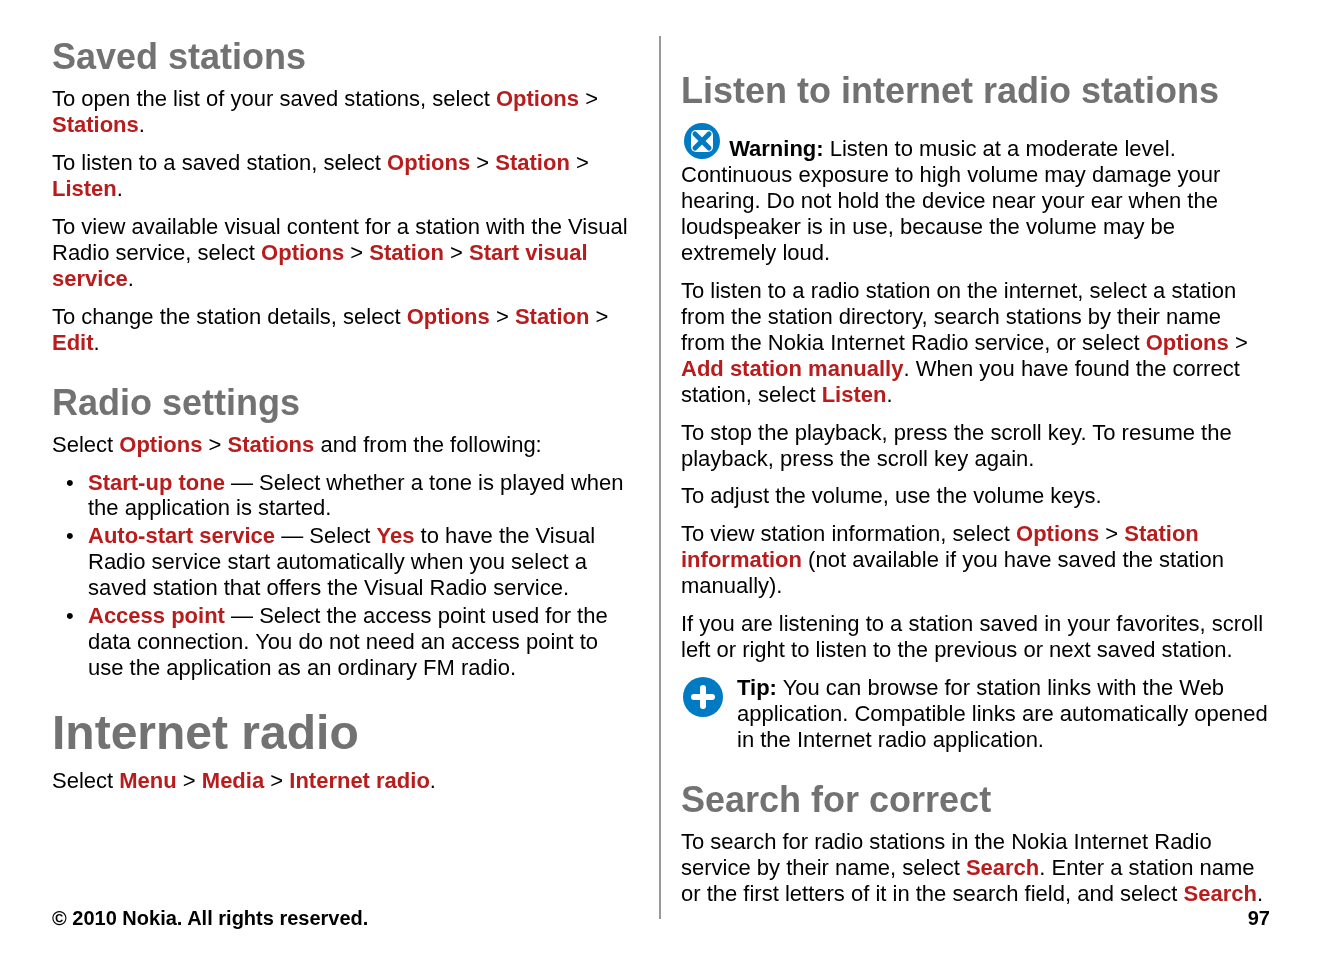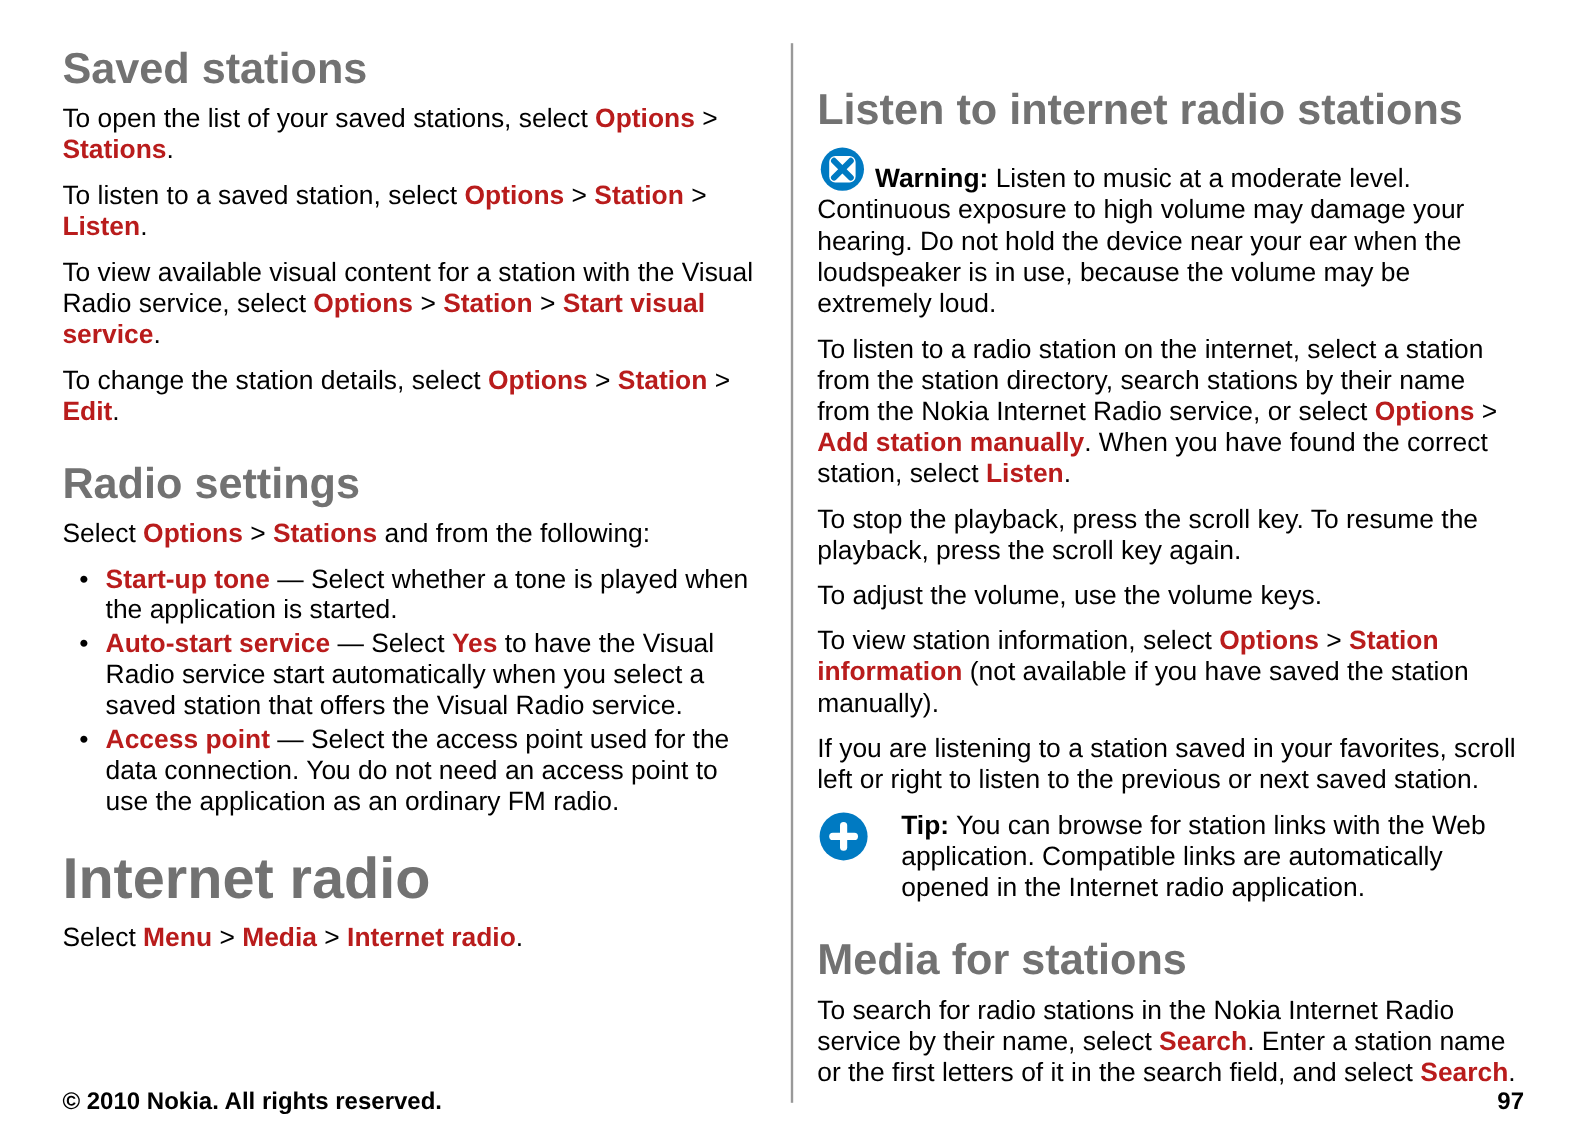--- a/index.html
+++ b/index.html
@@ -84,21 +84,21 @@
   .warn-icon svg, .tip-icon svg {
     display: block;
   }
   .warning-block {
     font-size: 22px;
     line-height: 1.18;
   }
   .tip-row {
     display: flex;
     align-items: flex-start;
-    gap: 26px;
+    gap: 12px;
     margin-top: 6px;
   }
   .tip-row .tip-text {
     font-size: 22px;
     line-height: 1.18;
   }
   .footer {
     position: absolute;
     bottom: 24px;
     left: 52px;
@@ -231,21 +231,21 @@
             <circle cx="22" cy="22" r="20" fill="#007ac2"></circle>
             <rect x="19" y="10" width="6" height="24" rx="3" fill="#fff"></rect>
             <rect x="10" y="19" width="24" height="6" rx="3" fill="#fff"></rect>
           </svg>
         </span>
         <div class="tip-text">
           <b>Tip:</b><span> You can browse for station links with the Web application. Compatible links are automatically opened in the Internet radio application.</span>
         </div>
       </div>
 
-      <h1 class="section" style="margin-top:26px">Media for stations</h1>
+      <h1 class="section" style="margin-top:26px">Search for correct</h1>
 
       <p>
         <span>To search for radio stations in the Nokia Internet Radio service by their name, select </span>
         <span class="link">Search</span><span>. Enter a station name or the first letters of it in the search field, and select </span><span class="link">Search</span><span>.</span>
       </p>
 
     </div>
   </div>
 
   <div class="footer">

